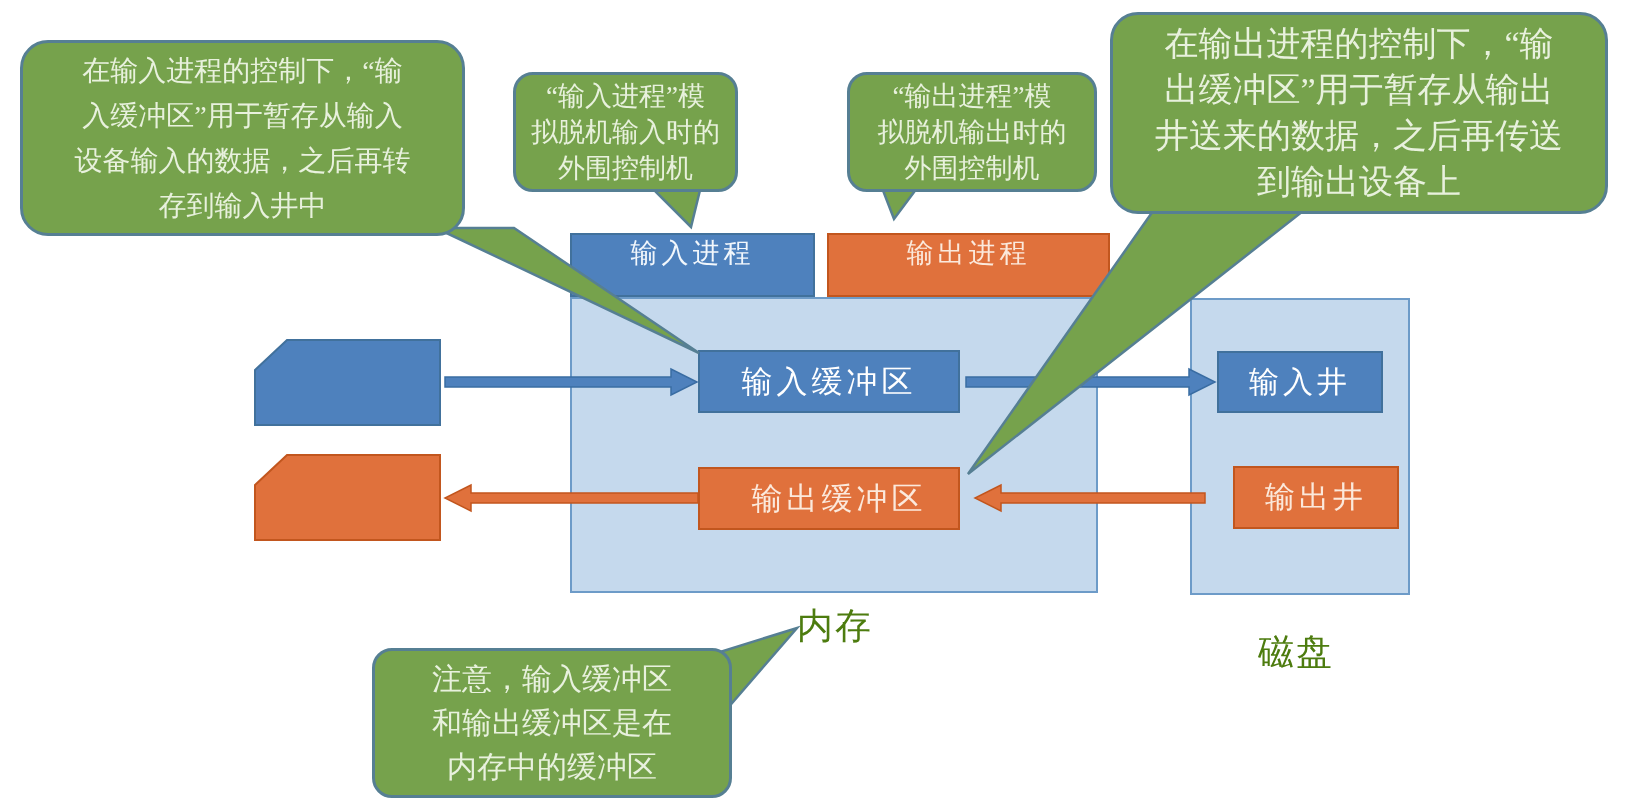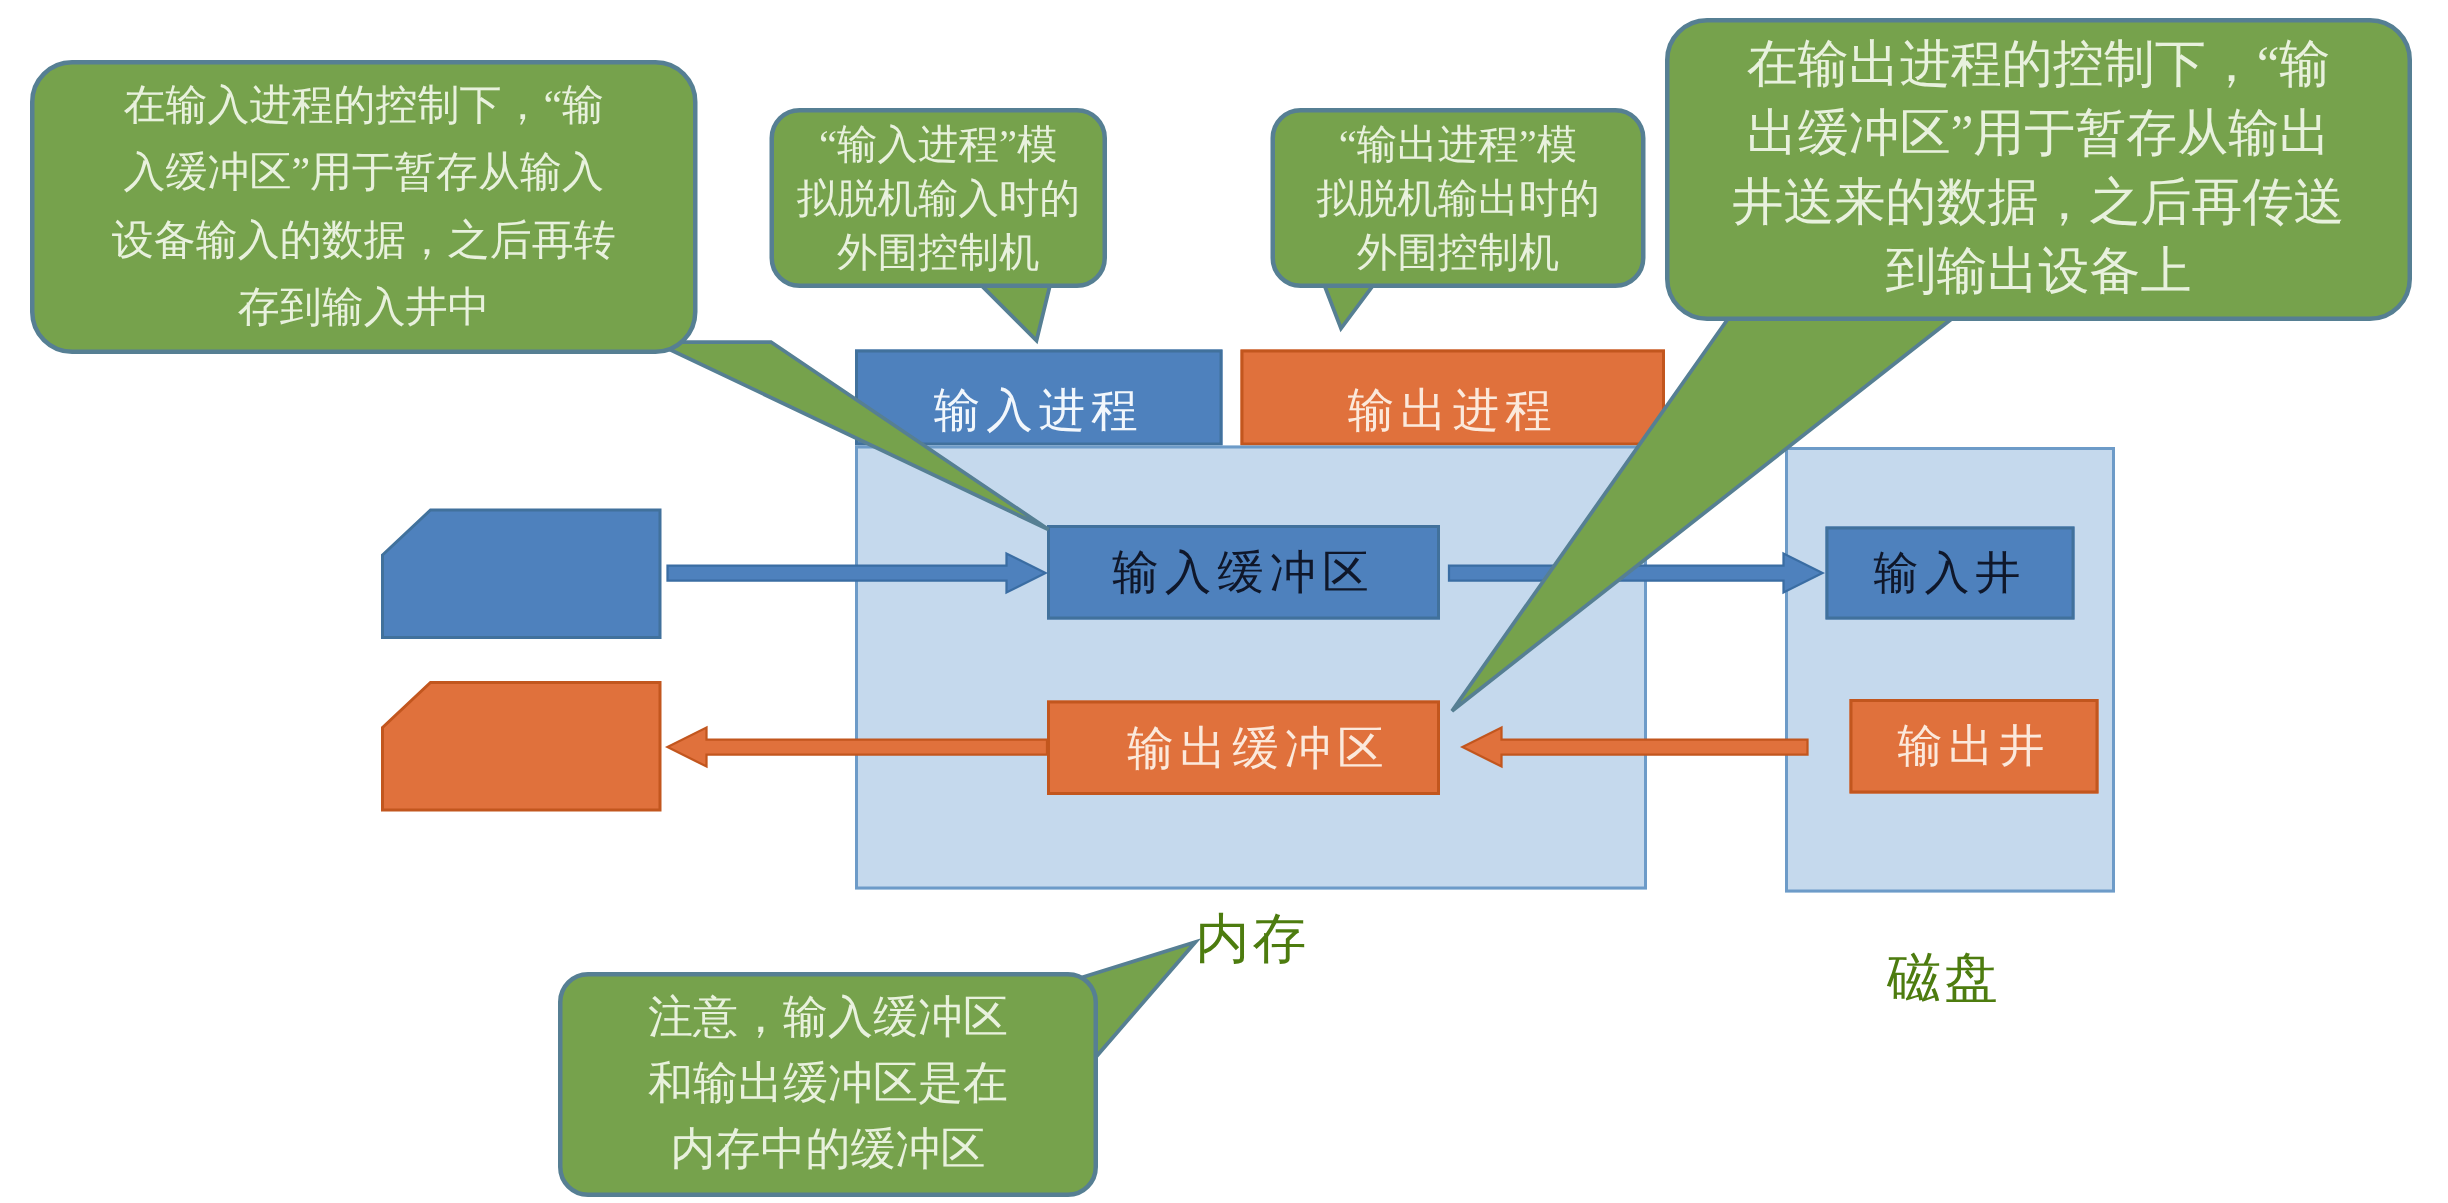--- a/index.html
+++ b/index.html
@@ -7,28 +7,28 @@
          font-family:"Liberation Serif","DejaVu Serif",serif;}
   .layer{position:absolute;left:0;top:0;width:100%;height:100%;}
   .boxes{z-index:1}
   .shapes{z-index:2}
   .bubbles{z-index:3}
 
   .abs{position:absolute;box-sizing:border-box;}
 
   
   .panel{background:#C5D9ED;border:2px solid #6D9BC8;}
-  .hdr{display:flex;align-items:flex-end;justify-content:center;color:#F2F7FC;
-       font-size:31px;letter-spacing:4px;}
+  .hdr{display:flex;align-items:flex-start;justify-content:center;color:#F2F7FC;
+       font-size:27px;letter-spacing:4px;}
   .hdr-blue{background:#4E81BD;border:2px solid #41719C;}
   .hdr-orange{background:#E0713C;border:2px solid #C2561E;color:#FBE9DC;margin-left:12px;}
 
   .node{display:flex;align-items:center;justify-content:center;
         font-size:31px;letter-spacing:4px;}
-  .node-blue{background:#4E81BD;border:2px solid #41719C;color:#0f172a;}
+  .node-blue{background:#4E81BD;border:2px solid #41719C;color:#ffffff;}
   .node-orange{background:#E0713C;border:2px solid #C2561E;color:#FBE9DC;}
 
   .device-label{display:flex;align-items:center;justify-content:center;
         color:#F2F7FC;font-size:32px;letter-spacing:3px;}
 
   .plain-label{color:#4d7c0f;font-size:36px;text-align:center;letter-spacing:2px;}
 
   
   .bubble{background:#76A24C;border:3px solid #567F93;color:#E8F1DD;
           display:flex;align-items:center;justify-content:center;text-align:center;}

